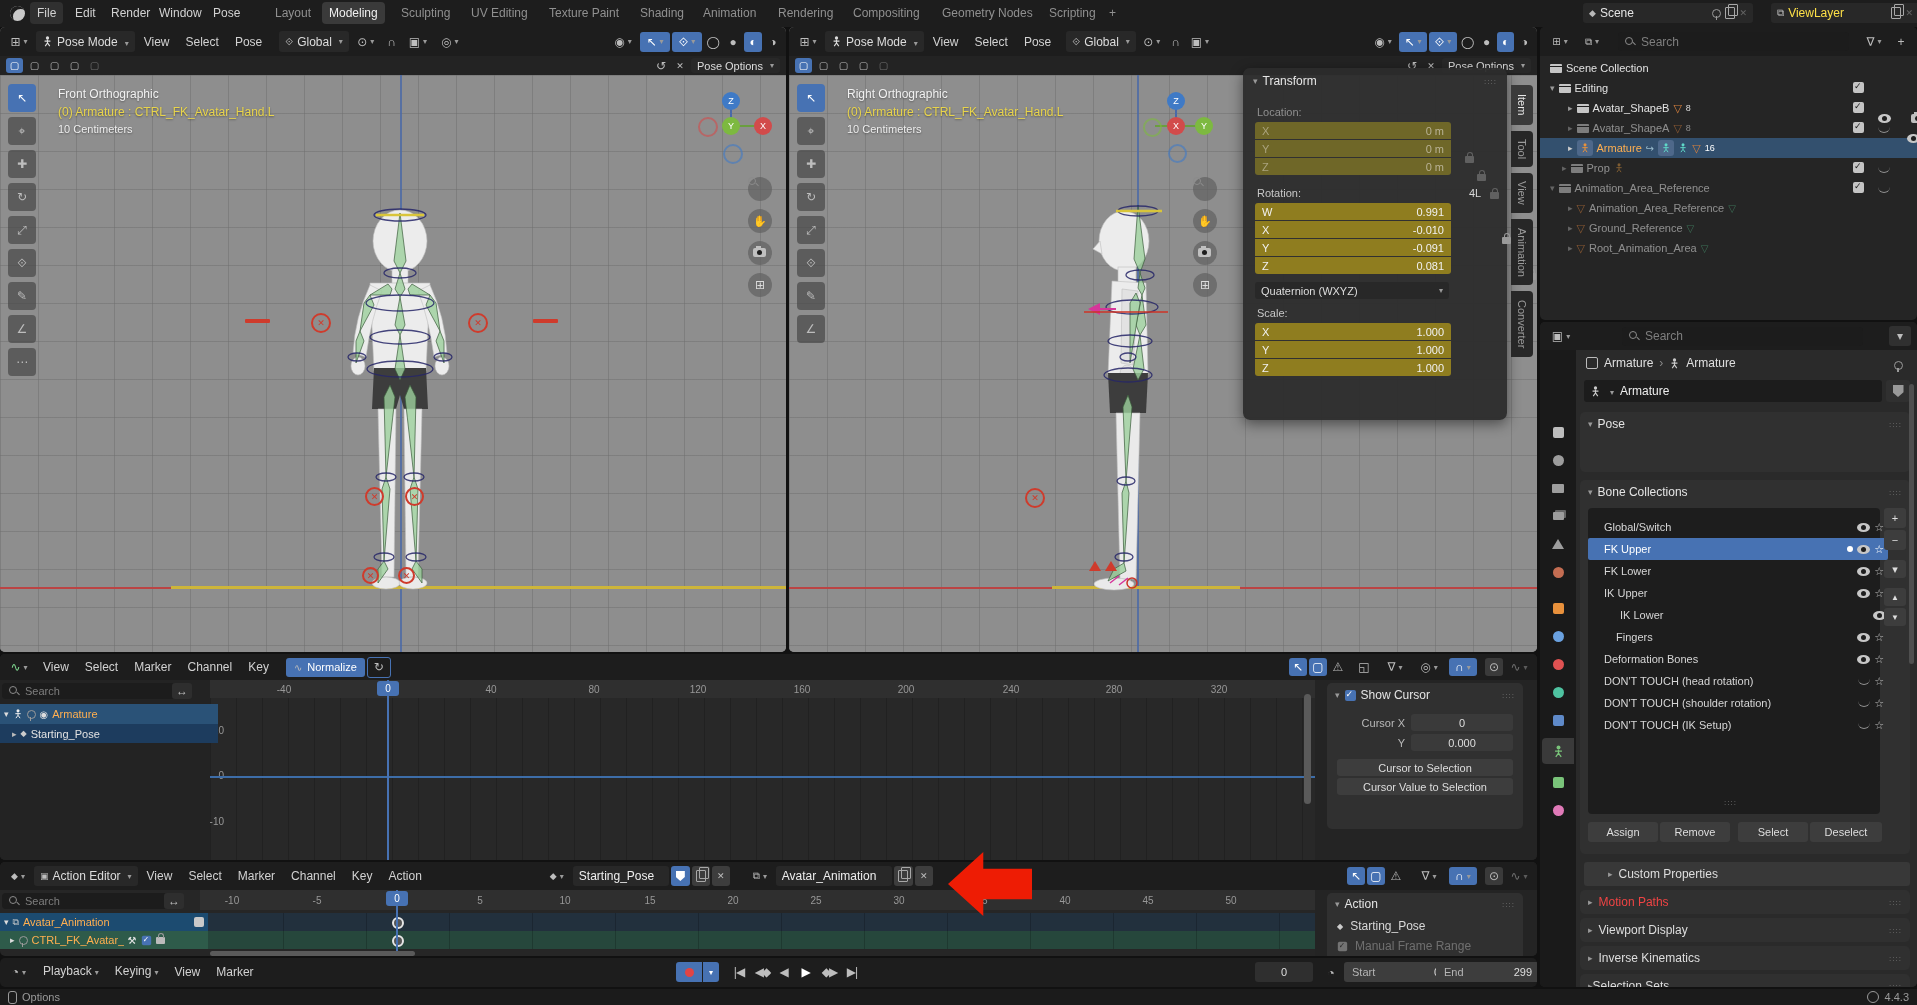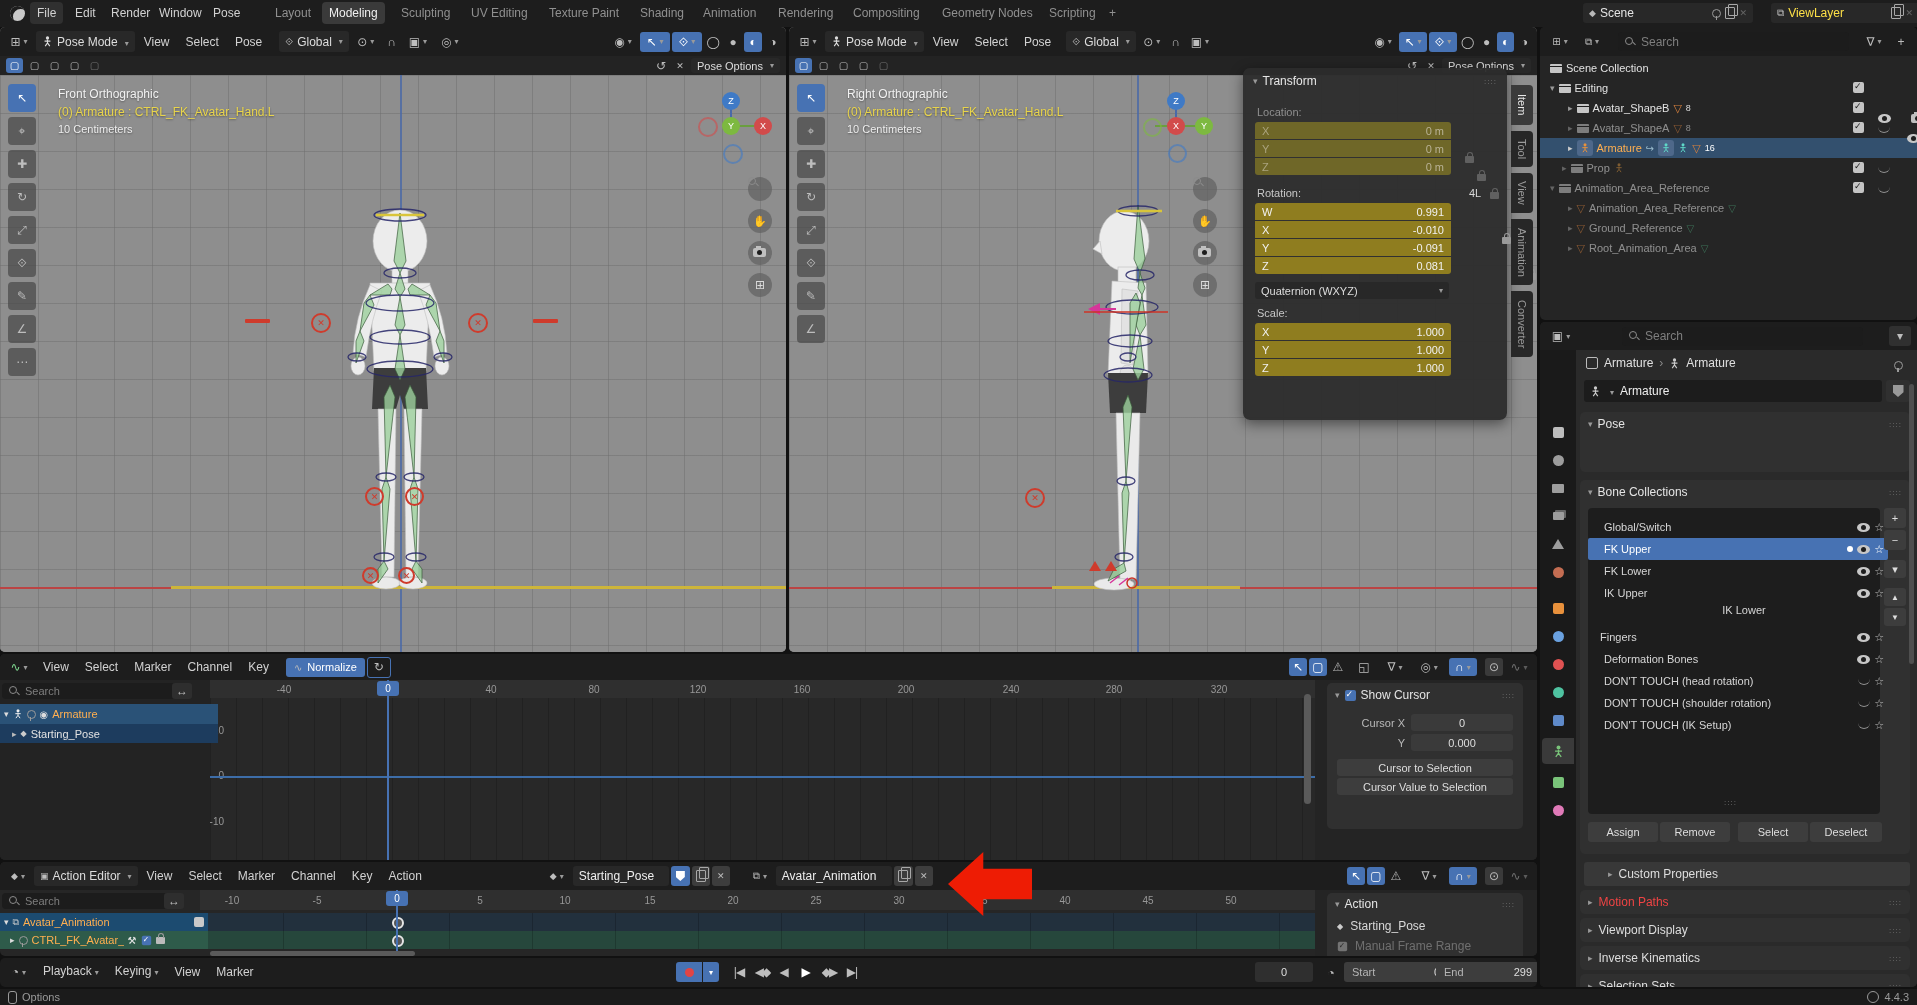--- a/index.html
+++ b/index.html
@@ -706,28 +706,28 @@
               <span style="flex:1;"></span>
               <span class="eye"></span>
               <span class="ib g g-star" style="color:#bbb;"></span>
             </div>
           <div class="r chrow" style="left:0;top:74px;width:292px;height:22px;">
               <span style="margin-left:12px;color:#d6d6d6;">IK Upper</span>
               <span style="flex:1;"></span>
               <span class="eye"></span>
               <span class="ib g g-star" style="color:#bbb;"></span>
             </div>
-          <div class="r chrow" style="left:0;top:96px;width:292px;height:22px;flex-direction:column;">
+          <div class="r chrow" style="left:16px;top:96px;width:292px;height:22px;">
               <span style="margin-left:12px;color:#d6d6d6;">IK Lower</span>
               <span style="flex:1;"></span>
               <span class="eye"></span>
               <span class="ib g g-star" style="color:#bbb;"></span>
             </div>
           <div class="r chrow" style="left:0;top:118px;width:292px;height:22px;">
-              <span style="margin-left:8px;color:#d6d6d6;">Fingers</span>
+              <span style="margin-left:24px;color:#d6d6d6;">Fingers</span>
               <span style="flex:1;"></span>
               <span class="eye"></span>
               <span class="ib g g-star" style="color:#bbb;"></span>
             </div>
           <div class="r chrow" style="left:0;top:140px;width:292px;height:22px;">
               <span style="margin-left:12px;color:#d6d6d6;">Deformation Bones</span>
               <span style="flex:1;"></span>
               <span class="eye"></span>
               <span class="ib g g-star" style="color:#bbb;"></span>
             </div>
@@ -789,21 +789,21 @@
           <span class="dots">::::</span>
       </div>
       <div class="panel r flex" style="left:4px;top:596px;width:330px;height:24px;justify-content:space-between;padding:0 8px;box-sizing:border-box;">
         <span class="flex" style="gap:6px;">
             <span class="ib g g-chevR" style="font-size:9px;color:#999;"></span>
             <span style="color:#dedede;">Inverse Kinematics</span>
           </span>
           <span class="dots">::::</span>
       </div>
       <div class="panel r flex" style="left:4px;top:624px;width:330px;height:24px;justify-content:space-between;padding:0 8px;box-sizing:border-box;">
-        <span class="flex" style="gap:6px;">
+        <span class="flex" style="gap:0;">
             <span class="ib g g-chevR" style="font-size:9px;color:#999;"></span>
             <span style="color:#dedede;">Selection Sets</span>
           </span>
           <span class="dots">::::</span>
       </div>
       <div class="r" style="left:333px;top:34px;width:5px;height:280px;background:#4f4f4f;border-radius:3px;"></div>
     </div>
   </div>
 
   <div class="r region" style="left:0;top:654px;width:1537px;height:206px;background:#282828;">

